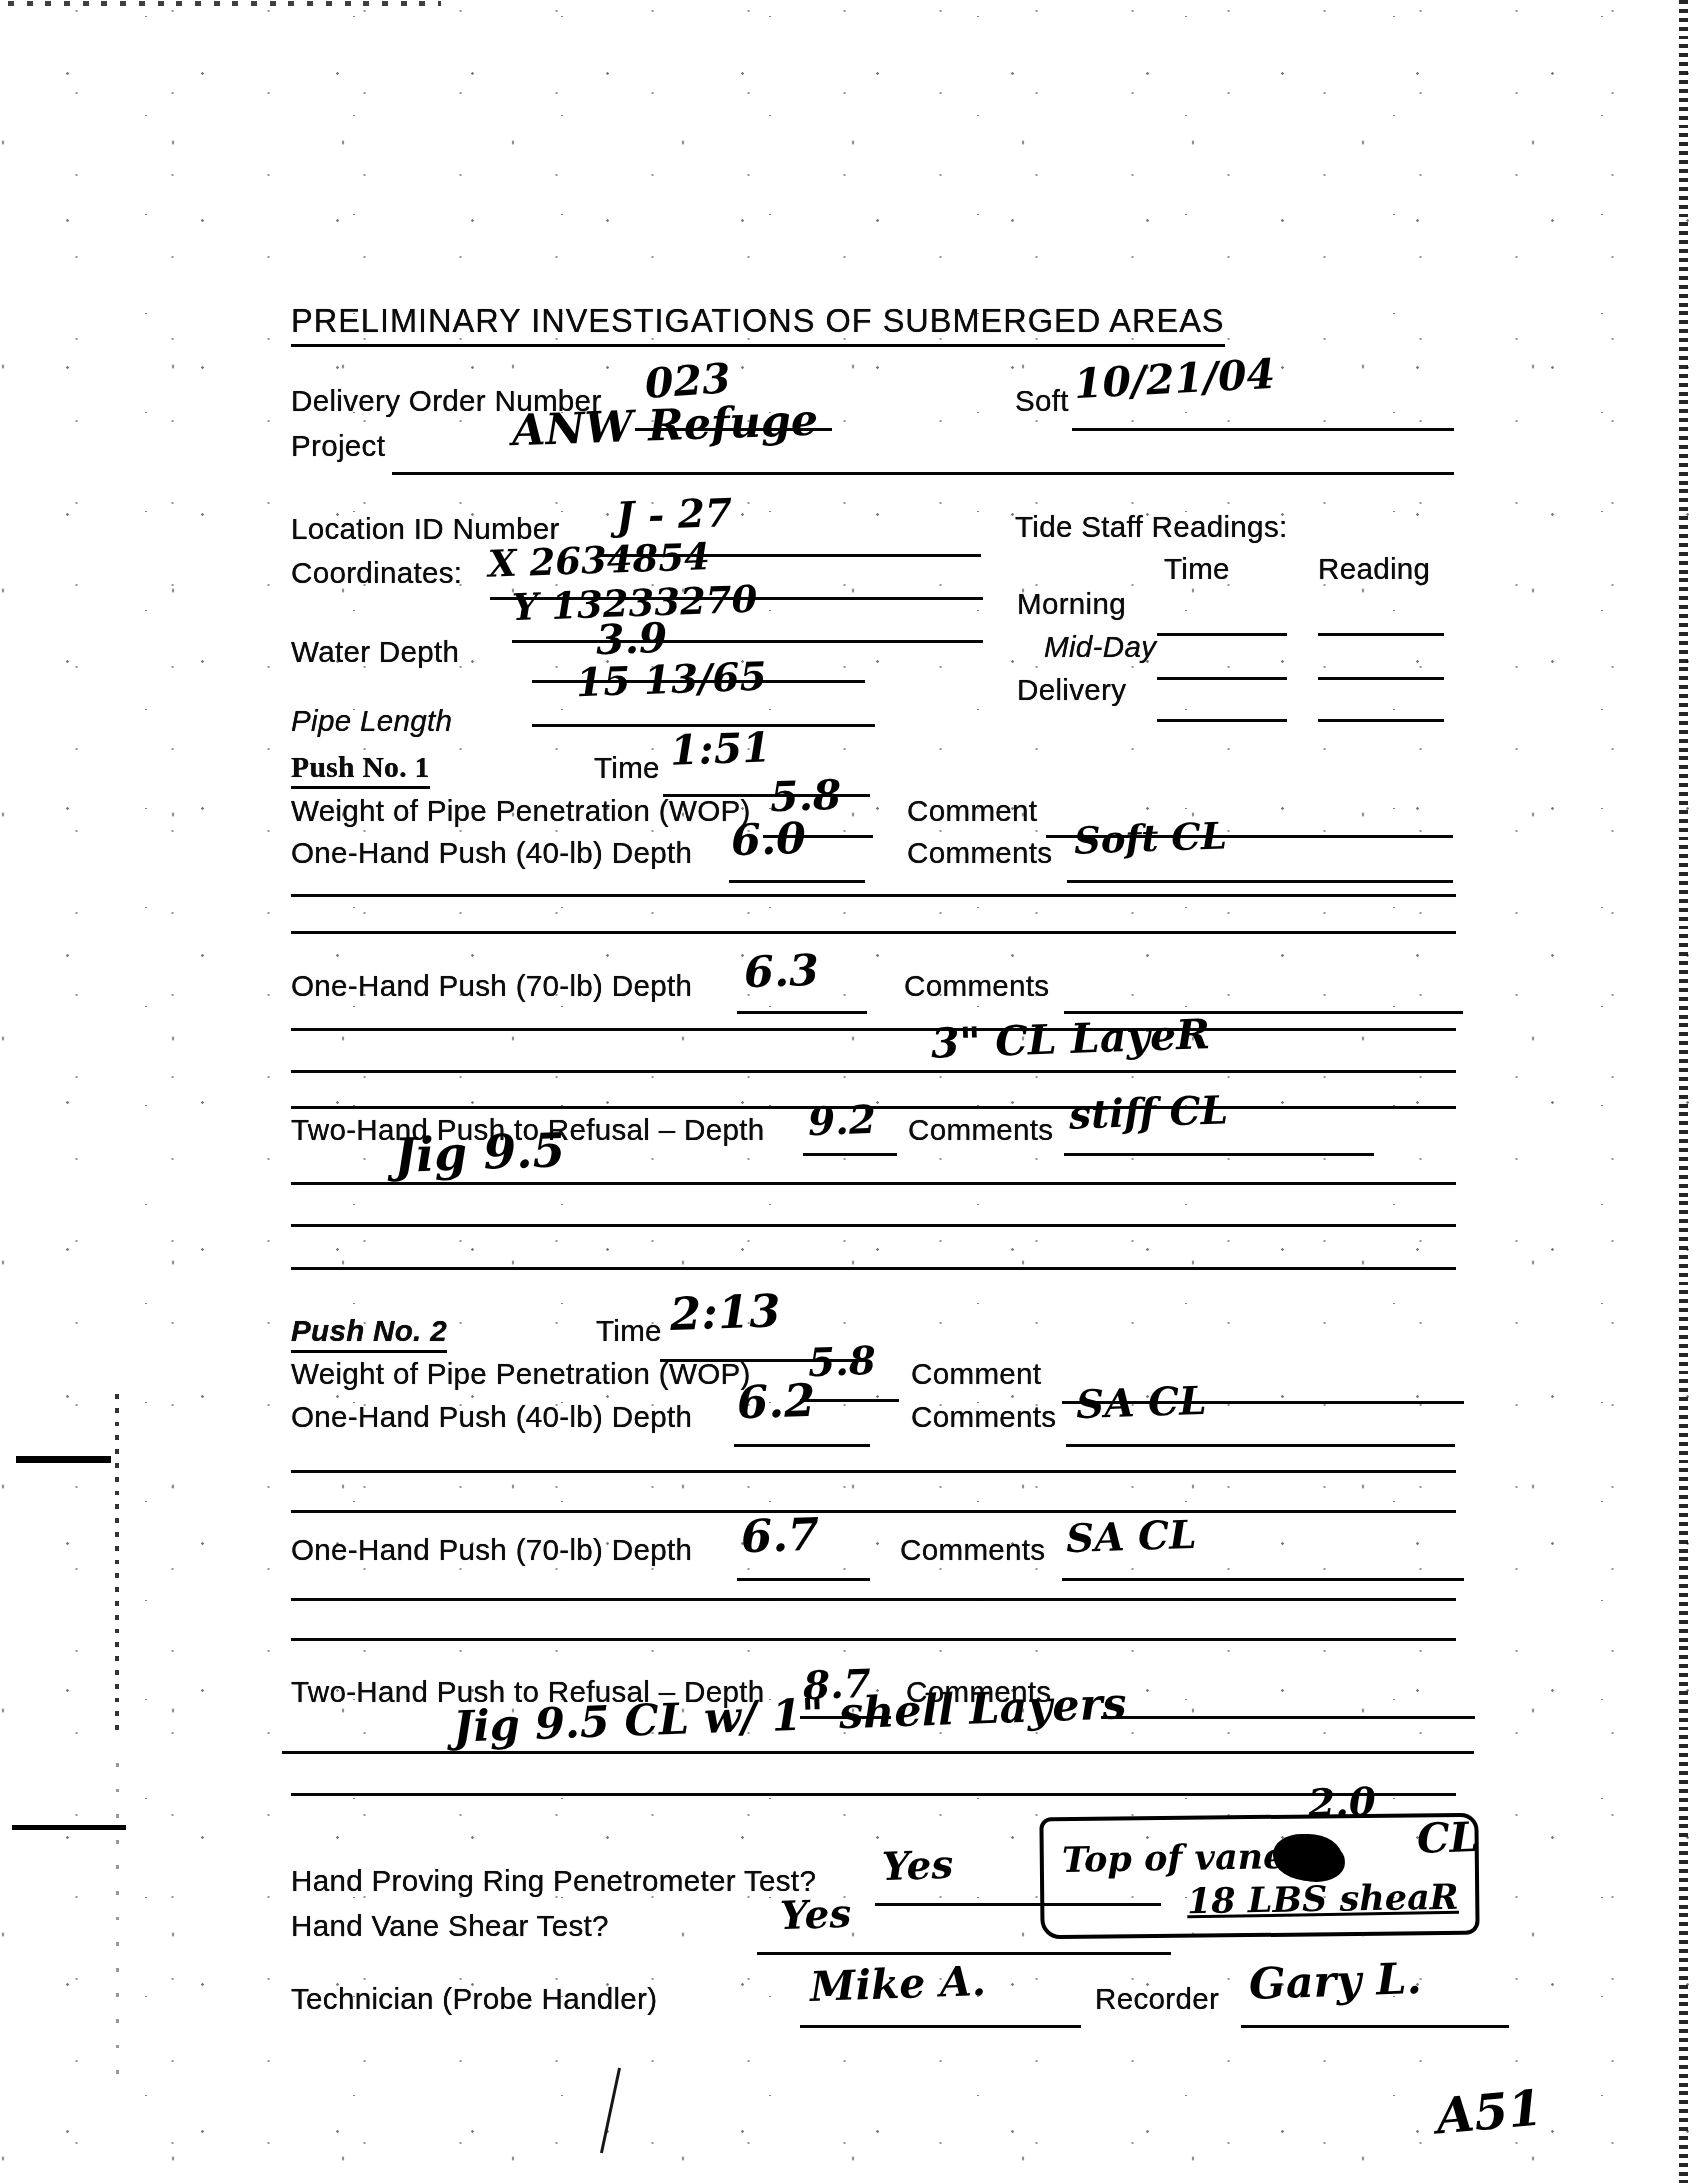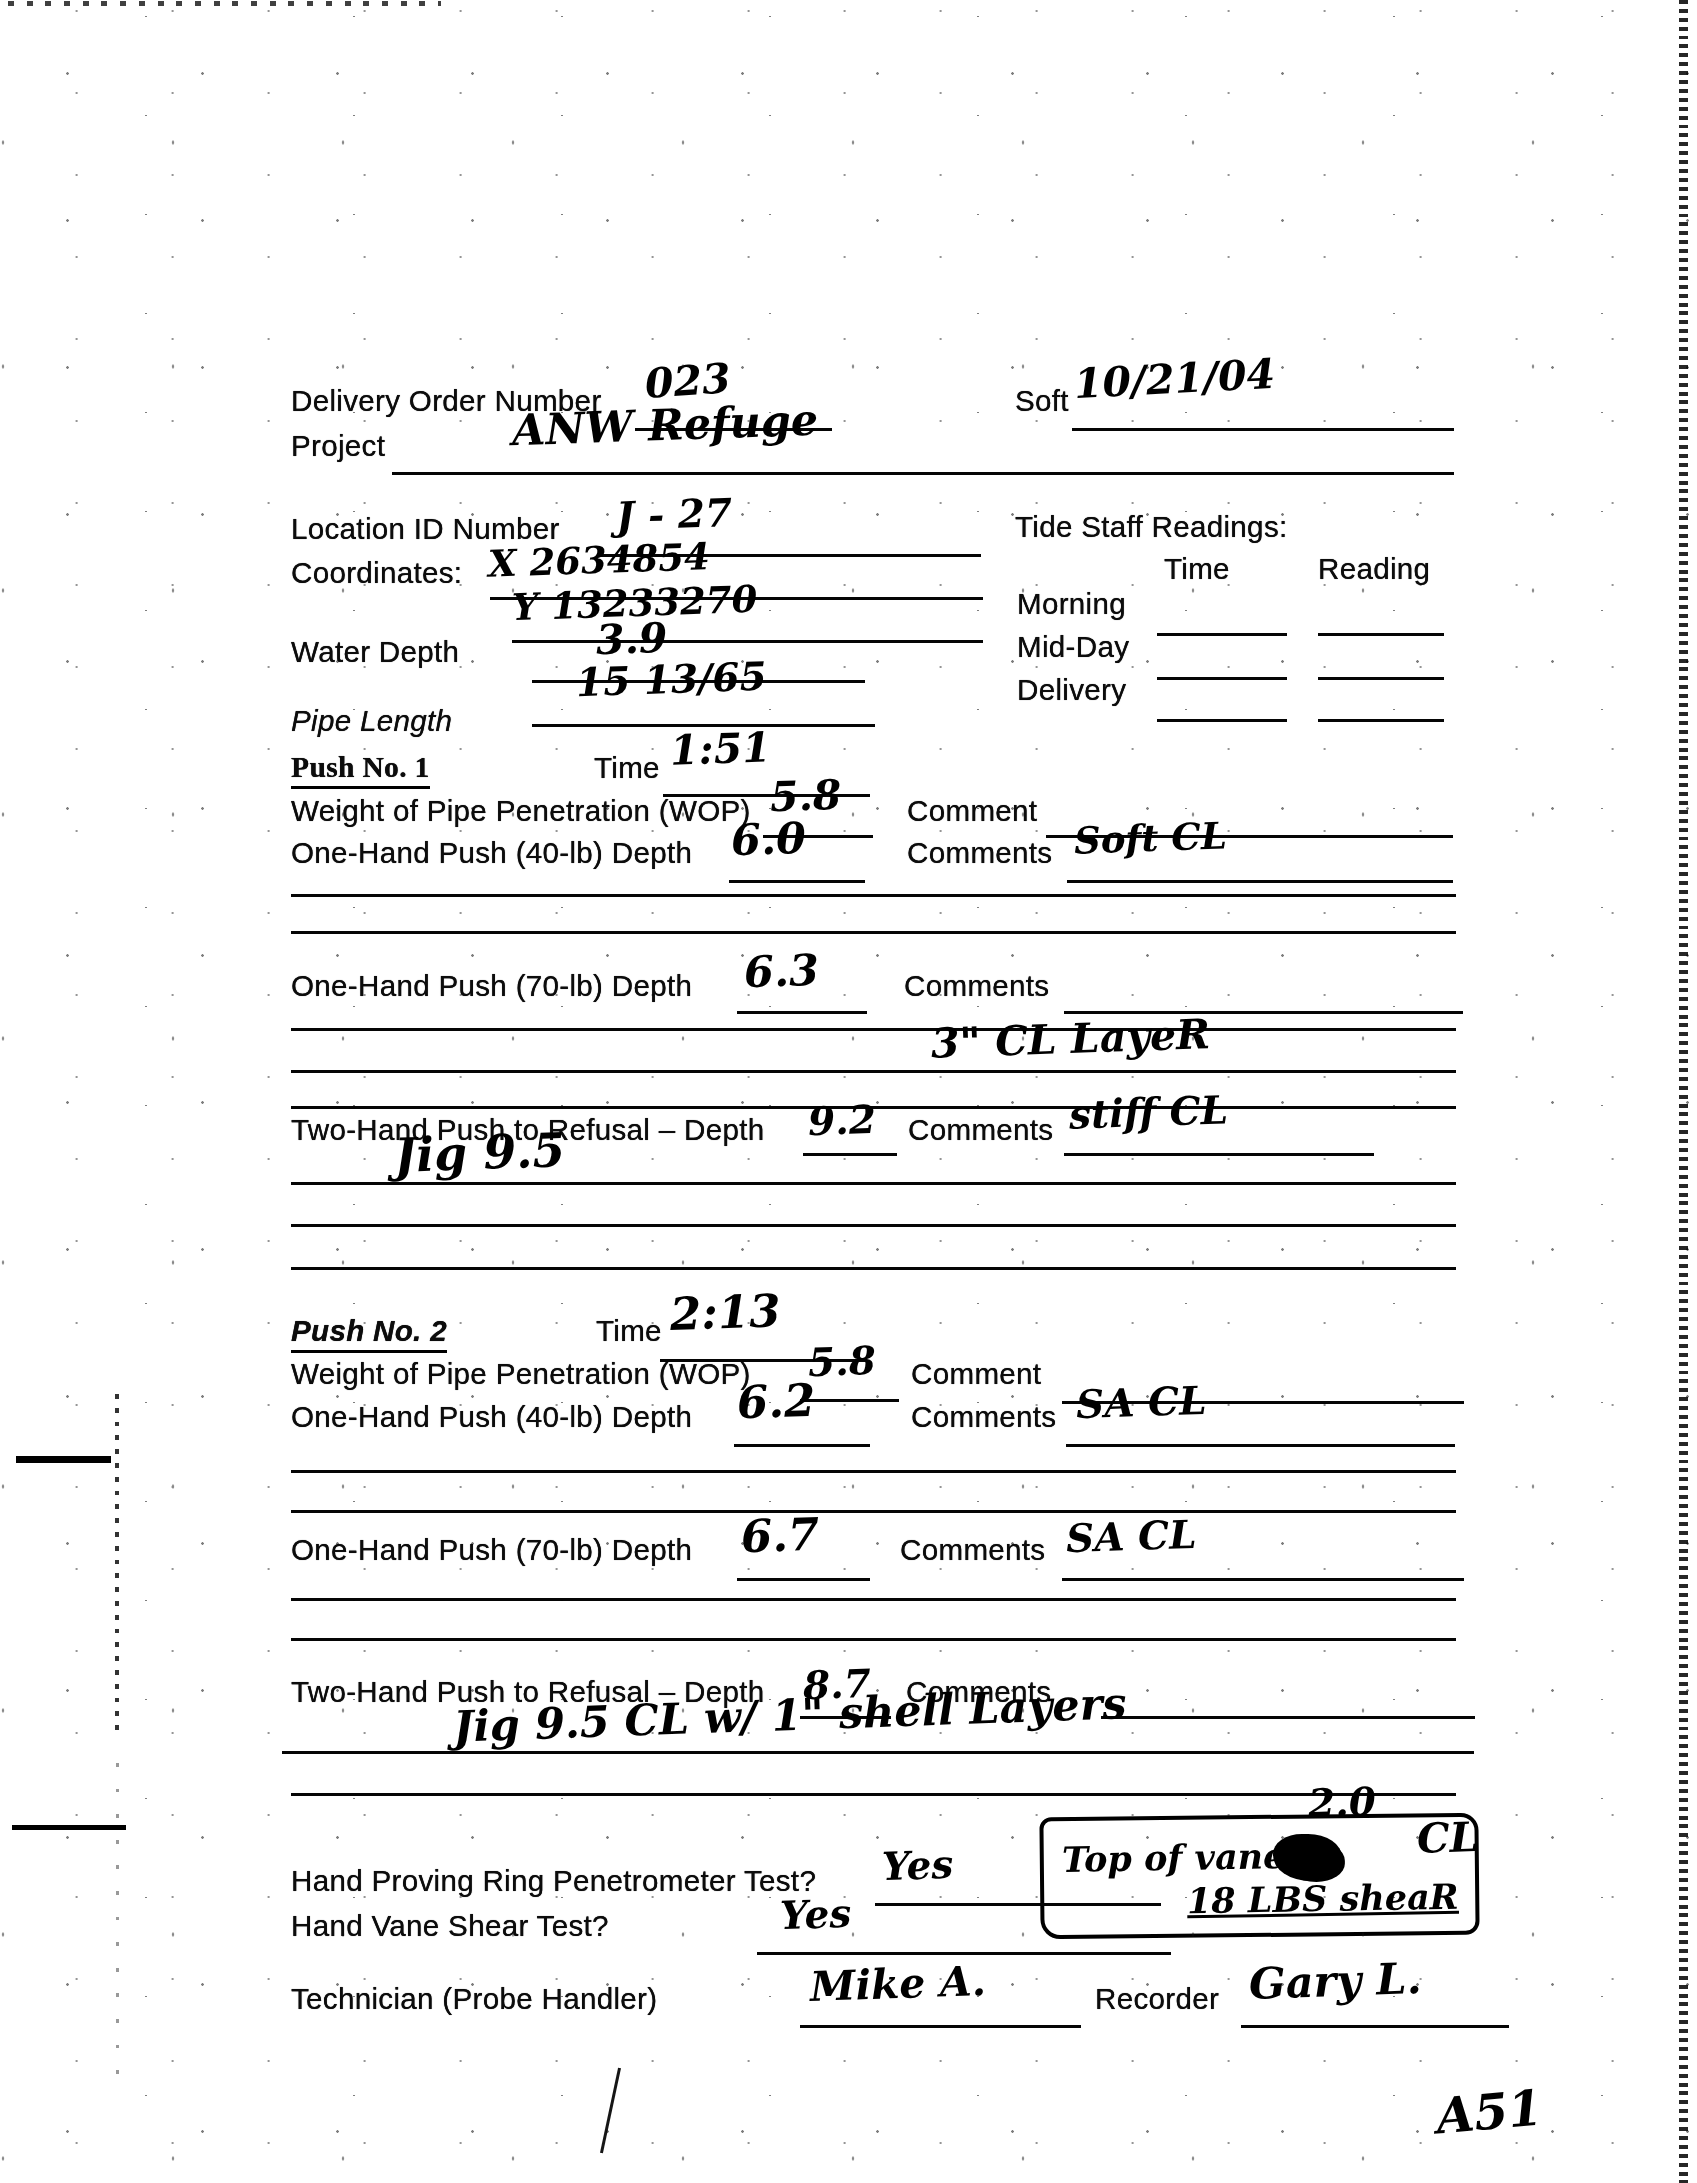--- a/index.html
+++ b/index.html
@@ -64,20 +64,21 @@
 
 <div class="page">
 
   <div class="top-dots"></div>
   <div class="right-strip"></div>
   <div class="left-dots"></div>
   <div class="left-dots2"></div>
   <div class="dash1"></div>
   <div class="dash2"></div>
 
+  <div class="lbl title" style="left:291px;top:303px;">PRELIMINARY INVESTIGATIONS OF SUBMERGED AREAS</div>
 
   <div class="lbl" style="left:291px;top:384px;">Delivery Order Number</div>
   <div class="hw" style="left:645px;top:361px;font-size:41px;transform:rotate(-4deg);">023</div>
   <div class="line" style="left:635px;top:428px;width:197px;"></div>
   <div class="lbl" style="left:1015px;top:384px;">Soft</div>
   <div class="hw" style="left:1074px;top:359px;font-size:41px;transform:rotate(-3deg);">10/21/04</div>
   <div class="line" style="left:1072px;top:428px;width:382px;"></div>
 
   <div class="lbl" style="left:291px;top:429px;">Project</div>
   <div class="hw" style="left:512px;top:404px;font-size:43px;">ANW Refuge</div>
@@ -102,21 +103,21 @@
   <div class="line" style="left:532px;top:724px;width:343px;"></div>
 
   <div class="lbl" style="left:1015px;top:510px;">Tide Staff Readings:</div>
   <div class="lbl" style="left:1164px;top:552px;">Time</div>
   <div class="lbl" style="left:1318px;top:552px;">Reading</div>
 
   <div class="lbl" style="left:1017px;top:587px;">Morning</div>
   <div class="line" style="left:1157px;top:633px;width:130px;"></div>
   <div class="line" style="left:1318px;top:633px;width:126px;"></div>
 
-  <div class="lbl" style="left:1017px;top:630px;">Mid-Day</div>
+  <div class="lbl" style="left:1044px;top:630px;font-style:italic;">Mid-Day</div>
   <div class="line" style="left:1157px;top:677px;width:130px;"></div>
   <div class="line" style="left:1318px;top:677px;width:126px;"></div>
 
   <div class="lbl" style="left:1017px;top:673px;">Delivery</div>
   <div class="line" style="left:1157px;top:719px;width:130px;"></div>
   <div class="line" style="left:1318px;top:719px;width:126px;"></div>
 
   <div class="lbl head" style="left:291px;top:751px;font-family:Liberation Serif, serif;">Push No. 1</div>
   <div class="lbl" style="left:594px;top:751px;">Time</div>
   <div class="hw" style="left:670px;top:729px;font-size:41px;">1:51</div>

